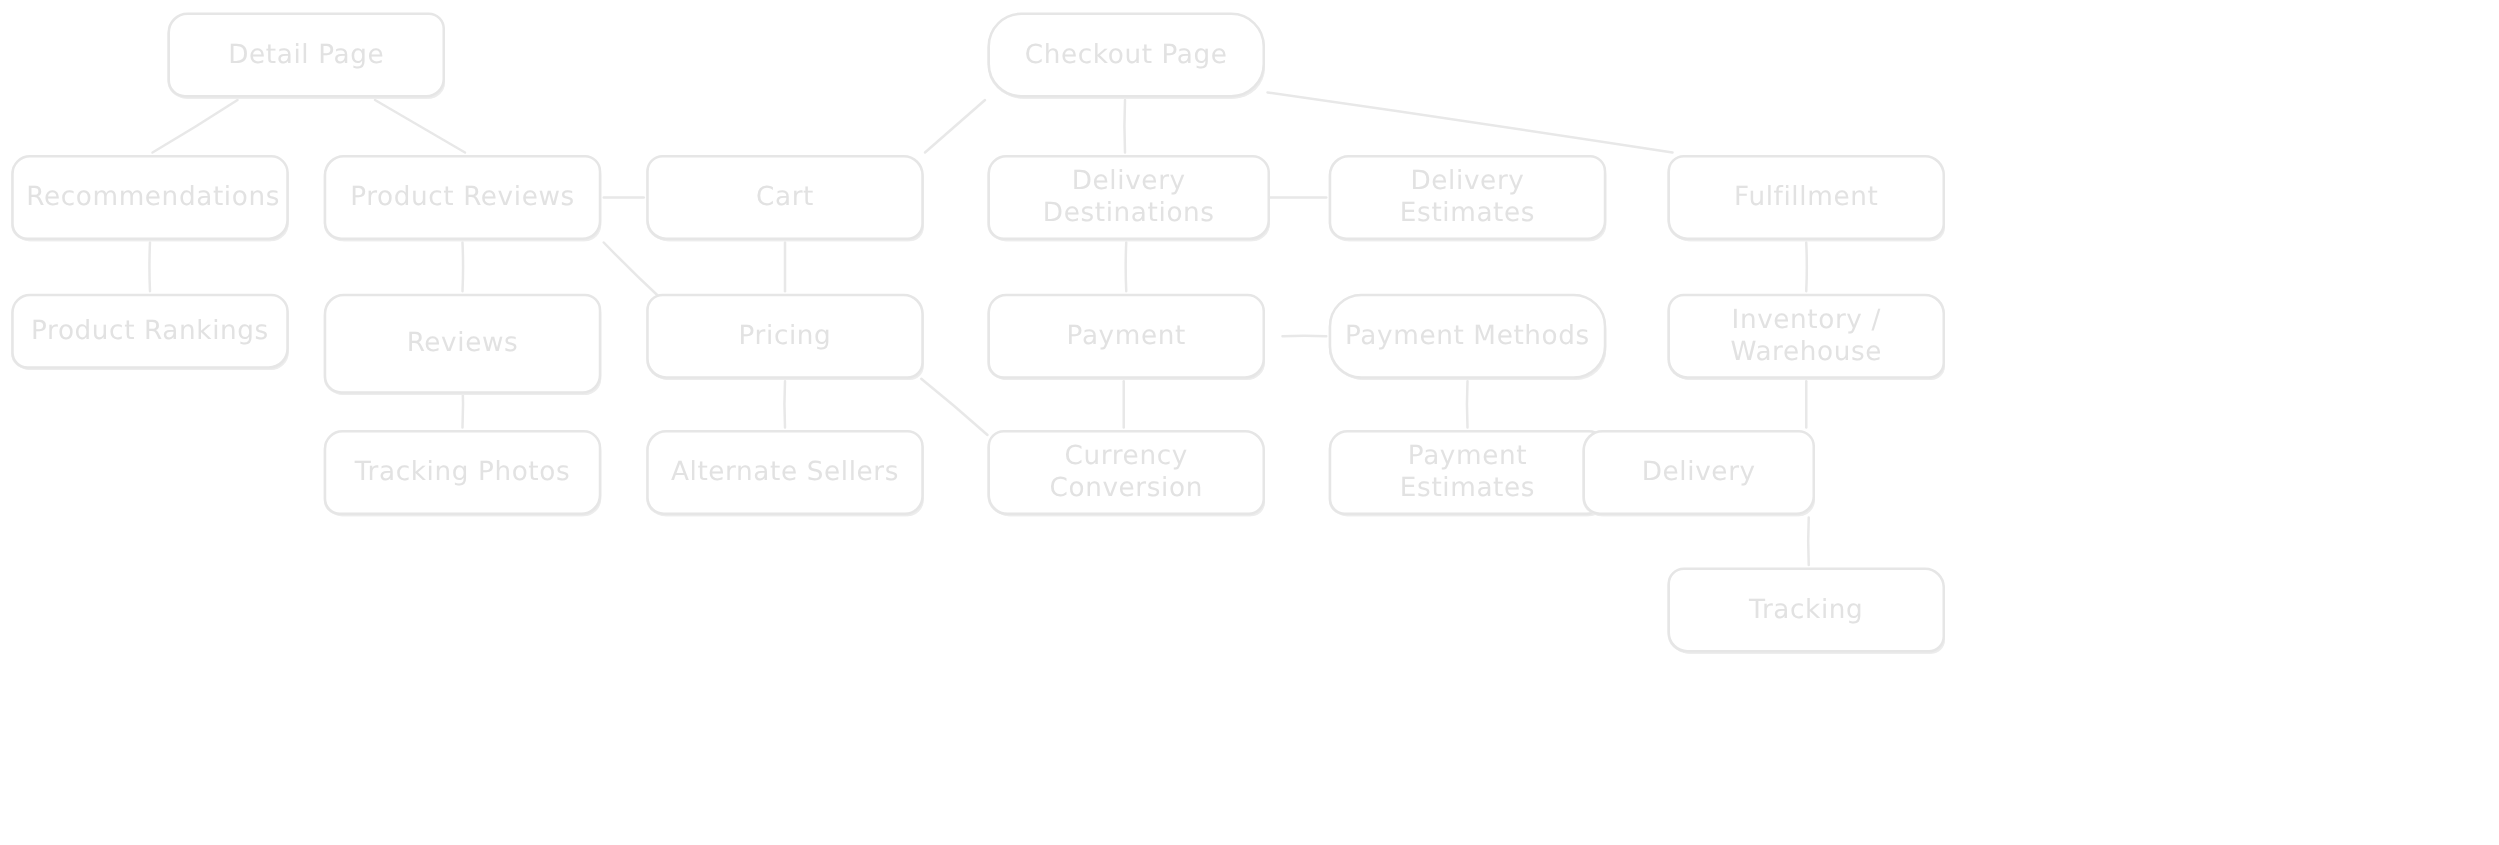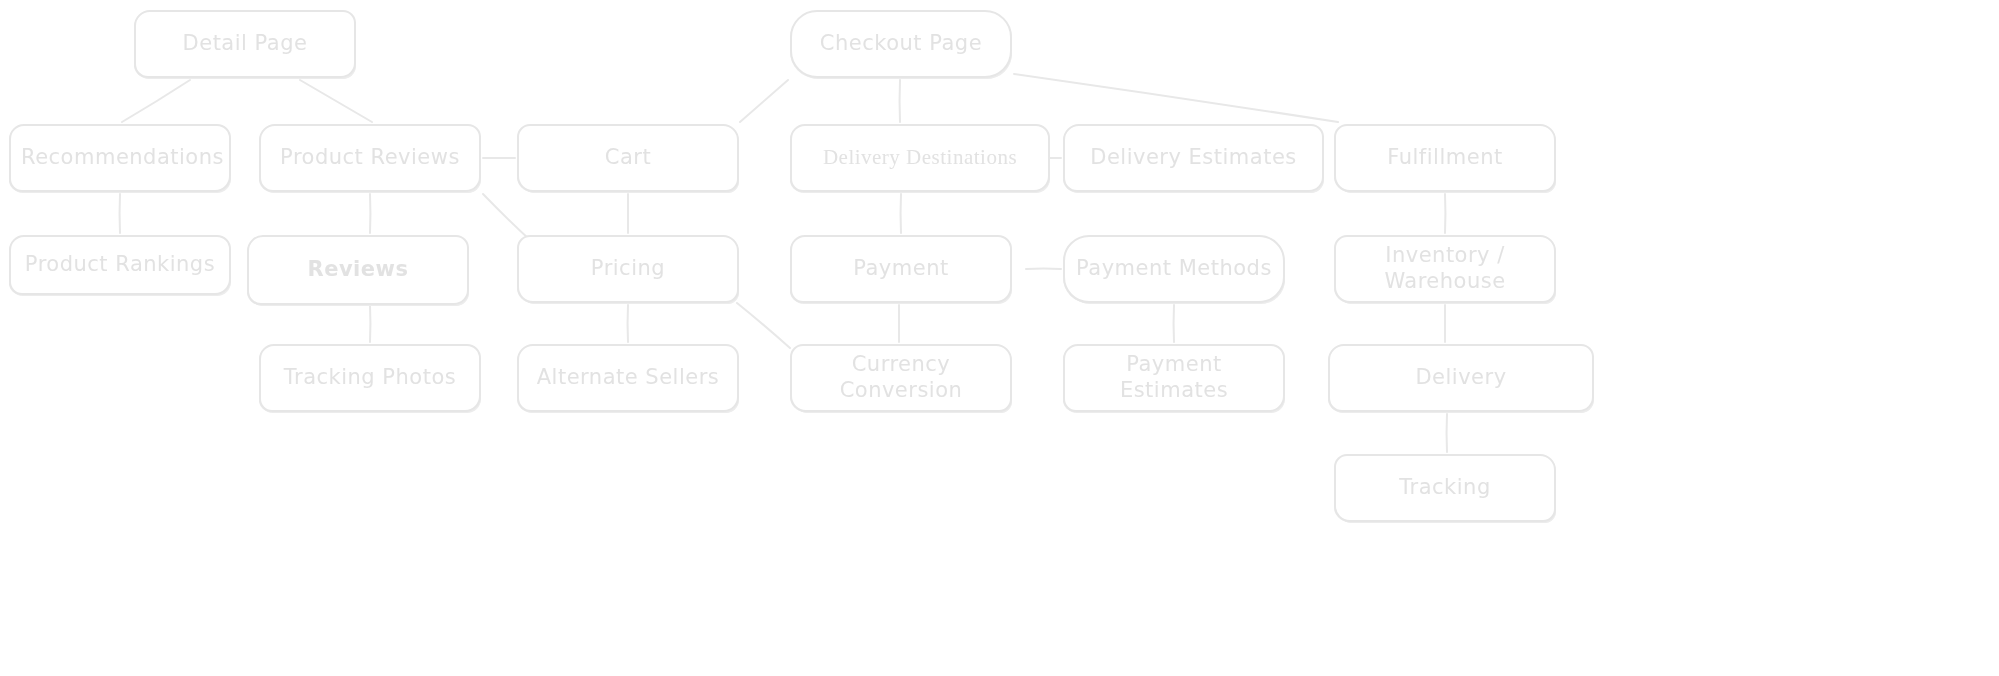--- a/index.html
+++ b/index.html
@@ -135,33 +135,33 @@
       </div>
       <div class="node sketch-c" style="left: 9px; top: 124px; width: 222px; height: 68px;">
         <span class="label">Recommendations</span>
       </div>
       <div class="node sketch-a" style="left: 259px; top: 124px; width: 222px; height: 68px;">
         <span class="label">Product Reviews</span>
       </div>
       <div class="node sketch-b" style="left: 517px; top: 124px; width: 222px; height: 68px;">
         <span class="label">Cart</span>
       </div>
-      <div class="node sketch-c" style="left: 790px; top: 124px; width: 260px; height: 68px; font-family: Liberation Serif, serif;">
+      <div class="node sketch-c" style="left: 790px; top: 124px; width: 226px; height: 68px;">
         <span class="label">Delivery Destinations</span>
       </div>
-      <div class="node sketch-a" style="left: 1063px; top: 124px; width: 261px; height: 68px;">
+      <div class="node sketch-a" style="left: 1063px; top: 124px; width: 222px; height: 68px;">
         <span class="label">Delivery Estimates</span>
       </div>
       <div class="node sketch-b" style="left: 1334px; top: 124px; width: 222px; height: 68px;">
         <span class="label">Fulfillment</span>
       </div>
       <div class="node sketch-c" style="left: 9px; top: 235px; width: 222px; height: 60px;">
         <span class="label">Product Rankings</span>
       </div>
-      <div class="node sketch-a" style="left: 247px; top: 235px; width: 222px; height: 70px; font-weight: bold;">
+      <div class="node sketch-a" style="left: 259px; top: 235px; width: 222px; height: 80px;">
         <span class="label">Reviews</span>
       </div>
       <div class="node sketch-b" style="left: 517px; top: 235px; width: 222px; height: 68px;">
         <span class="label">Pricing</span>
       </div>
       <div class="node sketch-c" style="left: 790px; top: 235px; width: 222px; height: 68px;">
         <span class="label">Payment</span>
       </div>
       <div class="node sketch-a" style="left: 1063px; top: 235px; width: 222px; height: 68px; border-radius: 26px;">
         <span class="label">Payment Methods</span>
@@ -175,20 +175,20 @@
       </div>
       <div class="node sketch-a" style="left: 517px; top: 344px; width: 222px; height: 68px; justify-content: flex-end;">
         <span class="label">Alternate Sellers</span>
       </div>
       <div class="node sketch-b" style="left: 790px; top: 344px; width: 222px; height: 68px;">
         <span class="label">Currency Conversion</span>
       </div>
       <div class="node sketch-c" style="left: 1063px; top: 344px; width: 222px; height: 68px;">
         <span class="label">Payment Estimates</span>
       </div>
-      <div class="node sketch-a" style="left: 1328px; top: 344px; width: 266px; height: 68px;">
+      <div class="node sketch-a" style="left: 1266px; top: 344px; width: 186px; height: 68px;">
         <span class="label">Delivery</span>
       </div>
       <div class="node sketch-b" style="left: 1334px; top: 454px; width: 222px; height: 68px;">
         <span class="label">Tracking</span>
       </div>
     </div>
 </div>
 
 </body></html>

